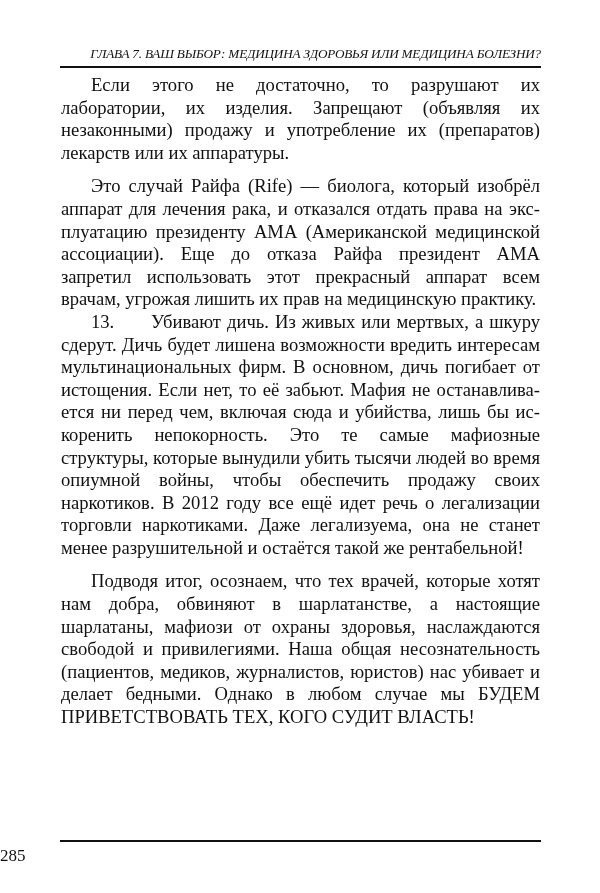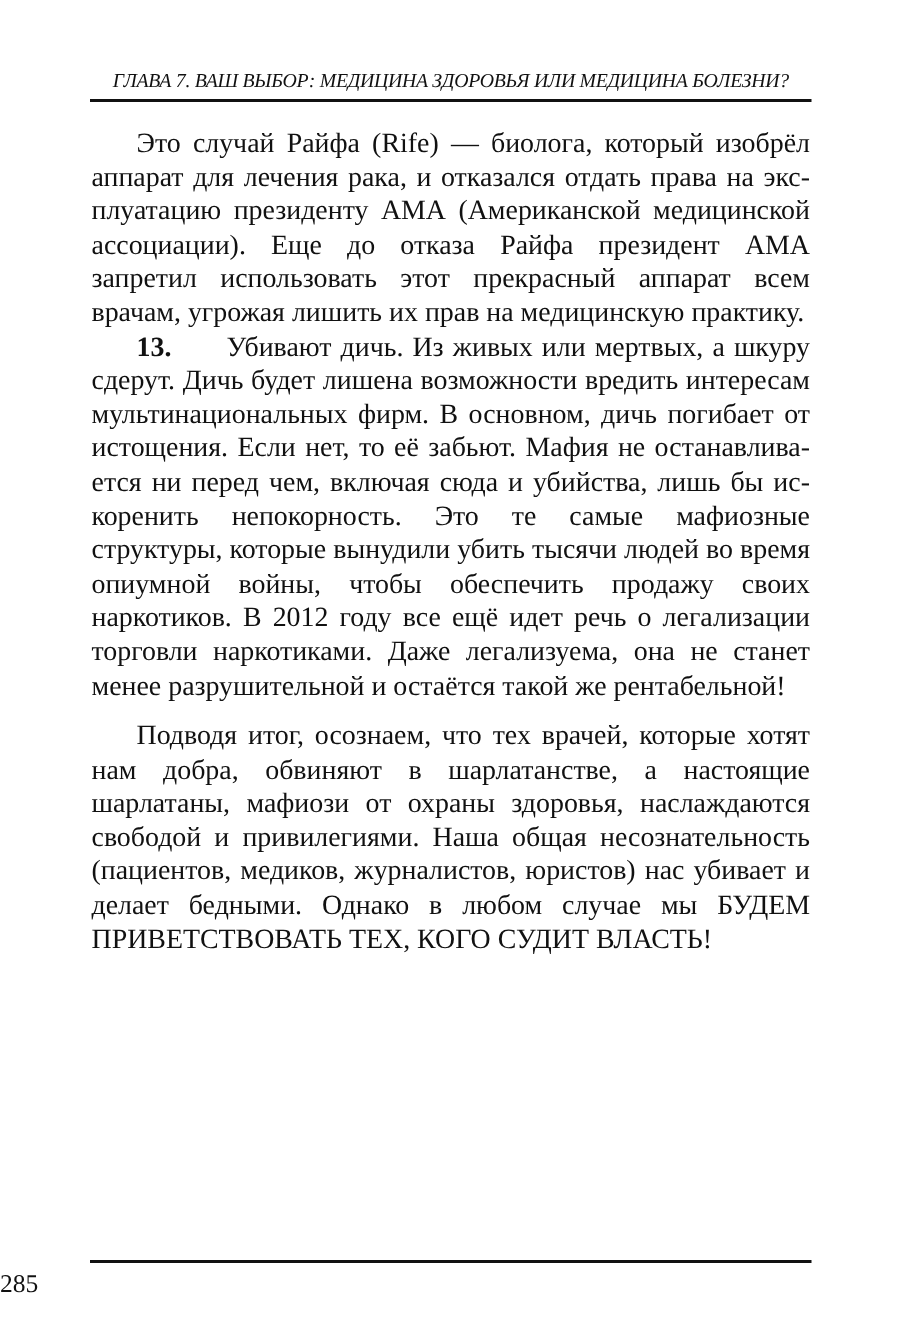--- a/index.html
+++ b/index.html
@@ -13,21 +13,21 @@
       position: relative;
       overflow: hidden;
       color: #111111;
       font-family: "Liberation Serif", "DejaVu Serif", serif;
     }
     .running-head {
       position: absolute;
       left: 60px;
       top: 46px;
       width: 481px;
-      text-align: center;
+      text-align: right;
       font-style: italic;
       font-size: 13.2px;
       letter-spacing: -0.2px;
       line-height: 16px;
       white-space: nowrap;
     }
     .head-rule {
       position: absolute;
       left: 60px;
       top: 66px;
@@ -46,21 +46,21 @@
       hyphens: manual;
     }
     .body-text p {
       margin: 0;
       text-indent: 30px;
     }
     .body-text p.gap {
       margin-top: 11px;
     }
     .num {
-      font-weight: bold;
+      font-weight: normal;
       display: inline-block;
       width: 60px;
       text-indent: 0;
     }
     .bold { font-weight: normal; }
     .foot-rule {
       position: absolute;
       left: 60px;
       top: 840px;
       width: 481px;
@@ -76,19 +76,20 @@
       line-height: 20px;
     }
   </style>
 </head>
 <body>
 
 <div class="running-head">ГЛАВА 7. ВАШ ВЫБОР: МЕДИЦИНА ЗДОРОВЬЯ ИЛИ МЕДИЦИНА БОЛЕЗНИ?</div>
 <div class="head-rule"></div>
 
 <div class="body-text">
+  <p>Если этого не достаточно, то разрушают их лаборатории, их изделия. Запрещают (объявляя их незаконными) продажу и употребление их (препаратов) лекарств или их аппарату­ры.</p>
   <p class="gap">Это случай Райфа (Rife) — биолога, который изобрёл аппарат для лечения рака, и отказался отдать права на экс­плуатацию президенту АМА (Американской медицинской ассоциации). Еще до отказа Райфа президент АМА запретил использовать этот прекрасный аппарат всем врачам, угрожая лишить их прав на медицинскую практику.</p>
   <p><span class="num">13.</span><span class="bold">Убивают дичь.</span><span> Из живых или мертвых, а шкуру сдерут. Дичь будет лишена возможности вредить интересам мультинациональных фирм. В основном, дичь погибает от истощения. Если нет, то её забьют. Мафия не останавлива­ется ни перед чем, включая сюда и убийства, лишь бы ис­коренить непокорность. Это те самые мафиозные структуры, которые вынудили убить тысячи людей во время опиумной войны, чтобы обеспечить продажу своих наркотиков. В 2012 году все ещё идет речь  о легализации торговли наркотика­ми. Даже легализуема, она не станет менее разрушительной и остаётся такой же рентабельной!</span></p>
   <p class="gap"><span>Подводя итог, осознаем, что тех врачей, которые хотят нам добра, обвиняют в шарлатанстве, а настоящие шарлатаны, мафиози от охраны здоровья, наслаждаются свободой и при­вилегиями. Наша общая несознательность (пациентов, меди­ков, журналистов, юристов) нас убивает и делает бедными. Однако в любом случае мы </span><span class="bold">БУДЕМ ПРИВЕТСТВОВАТЬ ТЕХ, КОГО СУДИТ ВЛАСТЬ!</span></p>
 </div>
 
 <div class="foot-rule"></div>
 <div class="page-number">285</div>
 
 </body></html>

